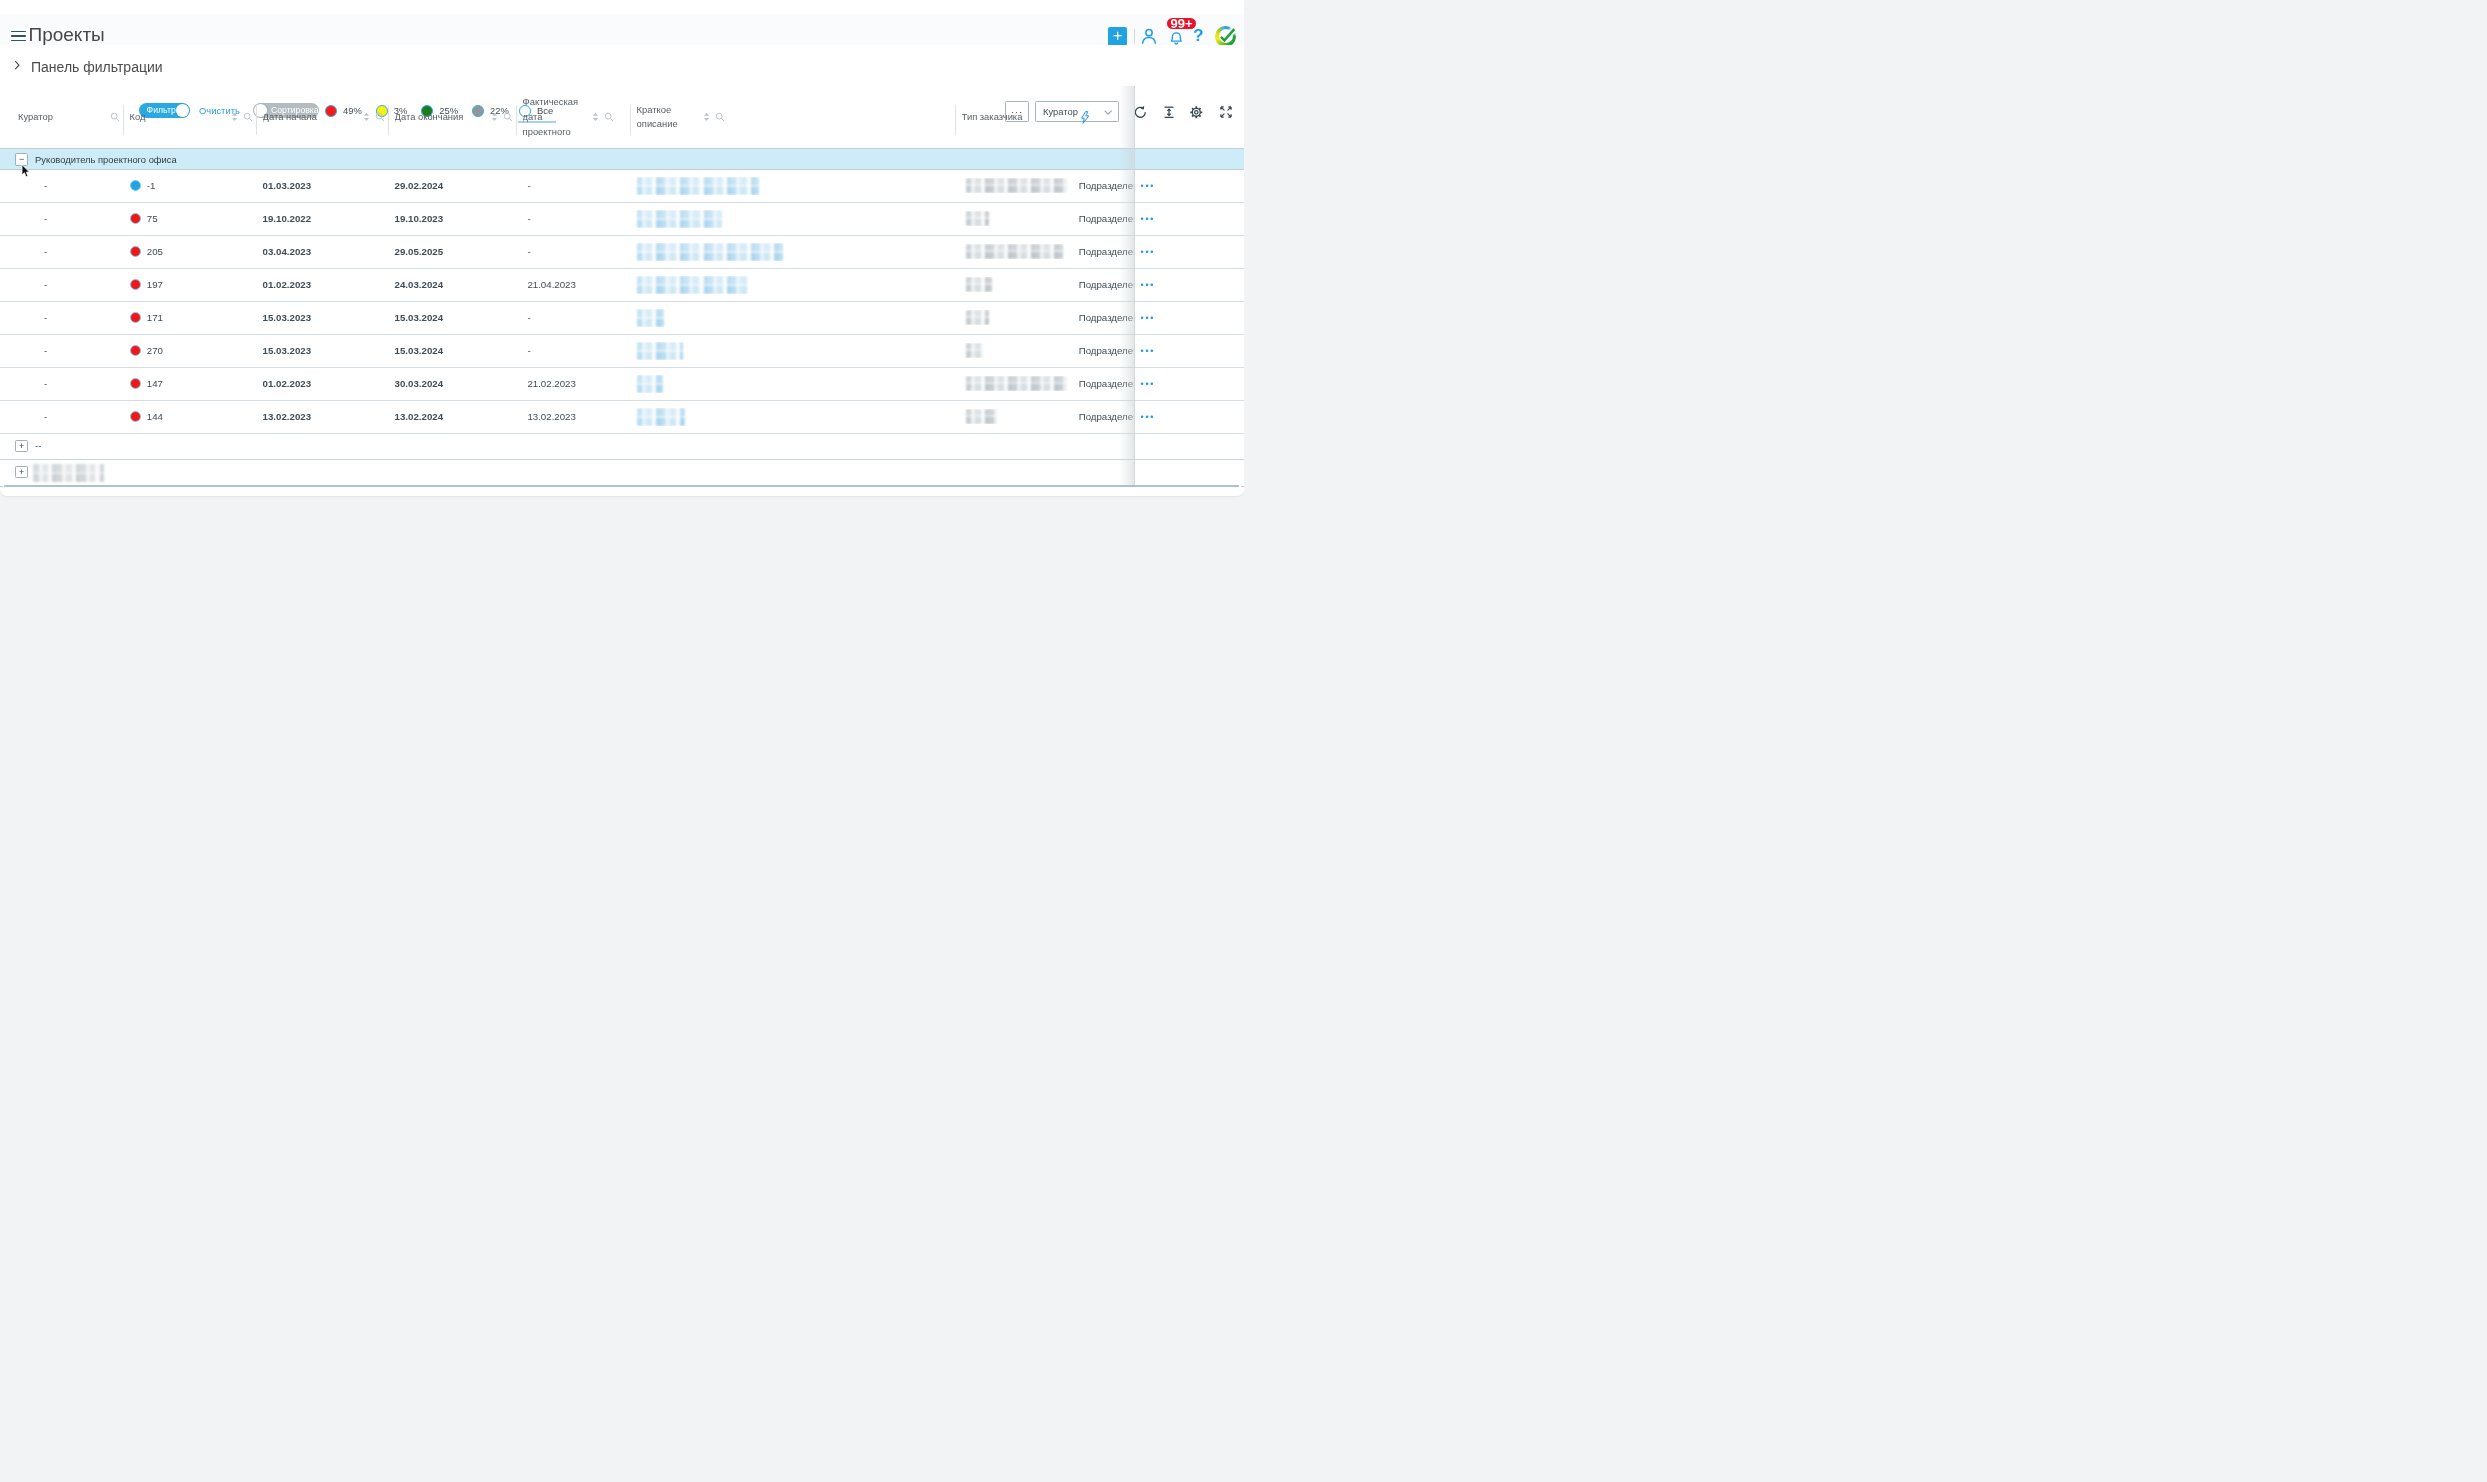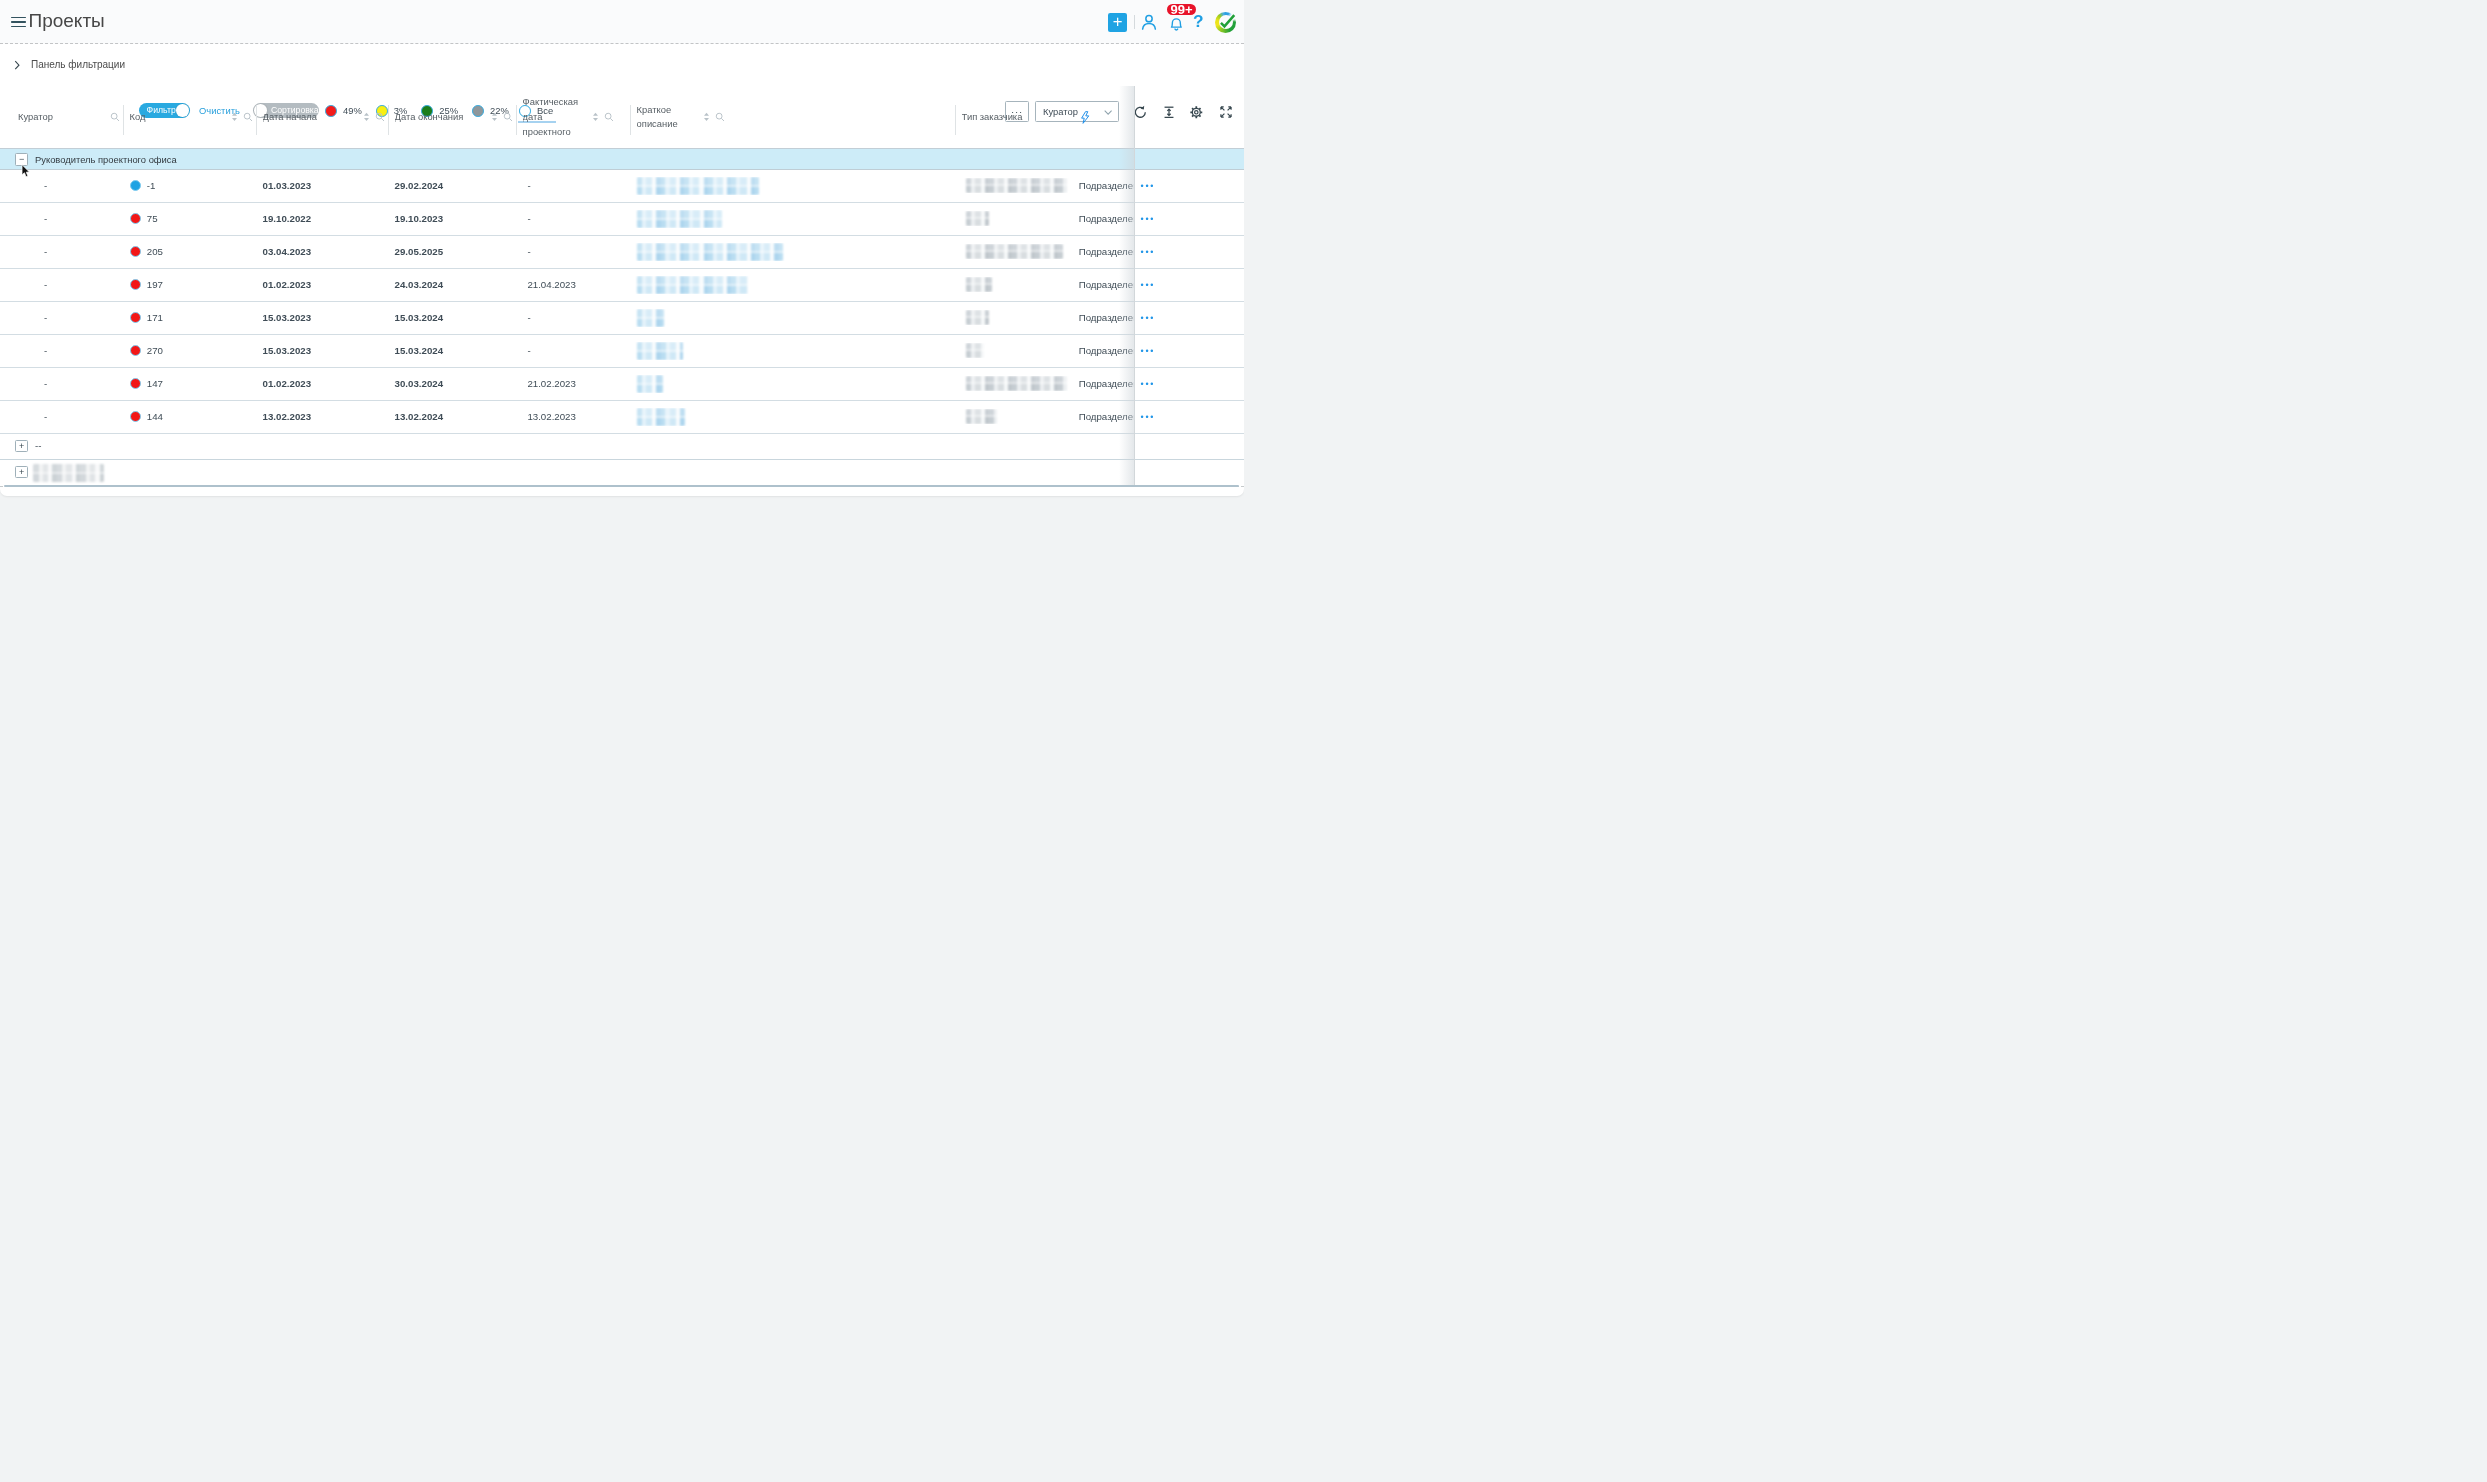--- a/index.html
+++ b/index.html
@@ -2,21 +2,21 @@
 <html style="font-size:11px"><head>
 <meta charset="utf-8">
 <style>
   * { margin:0; padding:0; box-sizing:border-box; }
   html,body { background:#f1f3f4; font-family:"Liberation Sans", sans-serif; }
   .screen { position:relative; width:1244px; height:741px; background:#f1f3f4; overflow:hidden; }
   .card { position:absolute; left:0; top:0; width:1244px; height:496px; background:#ffffff;
           border-radius:0 0 7px 7px; box-shadow:0 0.7px 2.1px rgba(0,0,0,.07); }
 
   
-  .topbar { position:absolute; left:0; top:0; width:100%; height:44px; background:#fafbfc;
+  .topbar { position:absolute; left:0; top:14px; width:100%; height:44px; background:#fafbfc;
             border-bottom:0.7px dashed #c2c4c6; }
   .hamburger { position:absolute; left:11px; top:16.7px; width:14.6px; height:11px; cursor:pointer; }
   .hamburger span { display:block; height:1.7px; background:#33535f; margin-bottom:2.8px; border-radius:0.7px; }
   .page-title { position:absolute; left:28.5px; top:10.4px; font-size:19px; font-weight:400; color:#474747; }
   .add-btn { position:absolute; left:1108px; top:12.5px; width:19.4px; height:19.4px; background:#1fa3e3;
              border:none; border-radius:2.1px; color:#fff; font-size:16.7px; line-height:18px; text-align:center; cursor:pointer; }
   .tb-divider { position:absolute; left:1134px; top:15.3px; width:0.7px; height:14px; background:#d5dadd; }
   .tb-icon { position:absolute; top:13px; cursor:pointer; }
   .icon-person { left:1140px; }
   .icon-bell { left:1168px; top:14.6px; }
@@ -27,21 +27,21 @@
   .sber { position:absolute; left:1215px; top:11.8px; width:21px; height:21px; }
   .sber .ring { position:absolute; inset:0; border-radius:50%;
     background:conic-gradient(from 0deg,#2da0e2 0deg,#2da0e2 18deg,rgba(255,255,255,0) 40deg,rgba(255,255,255,0) 68deg,
       #25a13b 86deg,#21a038 150deg,#8fc922 210deg,#f2e51d 252deg,#e8e41a 285deg,#9ccb20 318deg,#47aee0 346deg,#2da0e2 360deg); }
   .sber .hole { position:absolute; inset:3.5px; border-radius:50%; background:#fafbfc; }
   .sber svg { position:absolute; left:0; top:0; }
 
   
   .filterbar { position:absolute; left:0; top:45px; width:100%; height:37px; background:#fff; }
   .f-chevron { position:absolute; left:14px; top:14.6px; cursor:pointer; }
-  .f-label { position:absolute; left:31px; top:14px; font-size:10px; color:#4c4c4c; }
+  .f-label { position:absolute; left:31px; top:14px; font-size:14px; color:#4c4c4c; }
   .toggle { position:absolute; top:58px; height:15.3px; border-radius:7.6px; color:#fff; font-size:8.7px; cursor:pointer; }
   .toggle .knob { position:absolute; top:1.4px; width:12.5px; height:12.5px; background:#fff; border-radius:50%;
                   box-shadow:0 0 1.4px rgba(0,0,0,.25); }
   .toggle-filter { left:139px; width:51px; background:#29a9e0; }
   .toggle-filter .txt { position:absolute; left:7.6px; top:2.1px; }
   .toggle-filter .knob { right:1.4px; }
   .toggle-sort { left:253px; width:66px; background:#b4bcc1; }
   .toggle-sort .txt { position:absolute; left:18px; top:2.1px; }
   .toggle-sort .knob { left:1.4px; }
   .clear-link { position:absolute; left:199px; top:60px; font-size:9.4px; color:#2aa0dc; cursor:pointer; }

